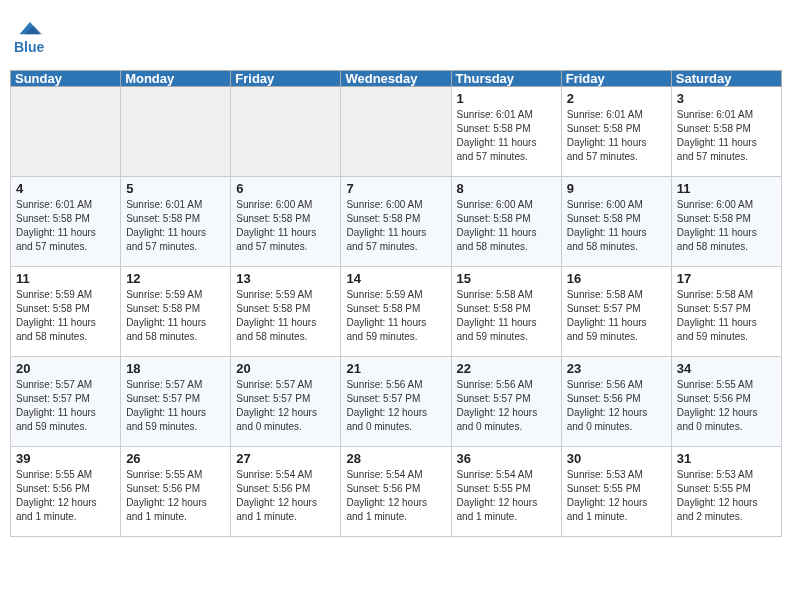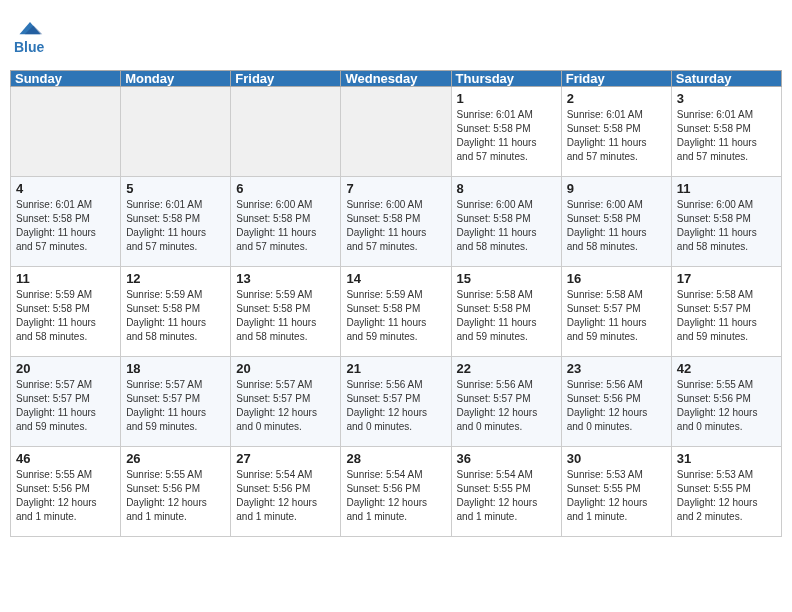--- a/index.html
+++ b/index.html
@@ -219,27 +219,27 @@
         </td>
         <td>
           <div class="day-number">22</div>
           <div class="day-info">Sunrise: 5:56 AM<br>Sunset: 5:57 PM<br>Daylight: 12 hours and 0 minutes.</div>
         </td>
         <td>
           <div class="day-number">23</div>
           <div class="day-info">Sunrise: 5:56 AM<br>Sunset: 5:56 PM<br>Daylight: 12 hours and 0 minutes.</div>
         </td>
         <td>
-          <div class="day-number">42</div>
+          <div class="day-number">34</div>
           <div class="day-info">Sunrise: 5:55 AM<br>Sunset: 5:56 PM<br>Daylight: 12 hours and 0 minutes.</div>
         </td>
       </tr>
       <tr>
         <td>
-          <div class="day-number">46</div>
+          <div class="day-number">39</div>
           <div class="day-info">Sunrise: 5:55 AM<br>Sunset: 5:56 PM<br>Daylight: 12 hours and 1 minute.</div>
         </td>
         <td>
           <div class="day-number">26</div>
           <div class="day-info">Sunrise: 5:55 AM<br>Sunset: 5:56 PM<br>Daylight: 12 hours and 1 minute.</div>
         </td>
         <td>
           <div class="day-number">27</div>
           <div class="day-info">Sunrise: 5:54 AM<br>Sunset: 5:56 PM<br>Daylight: 12 hours and 1 minute.</div>
         </td>

